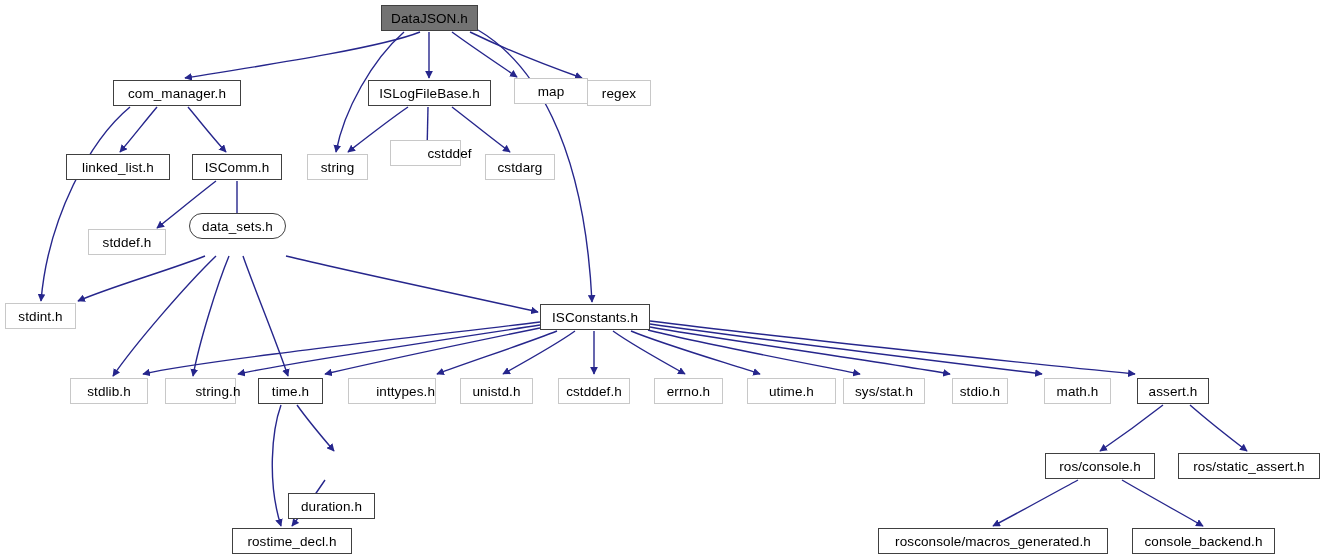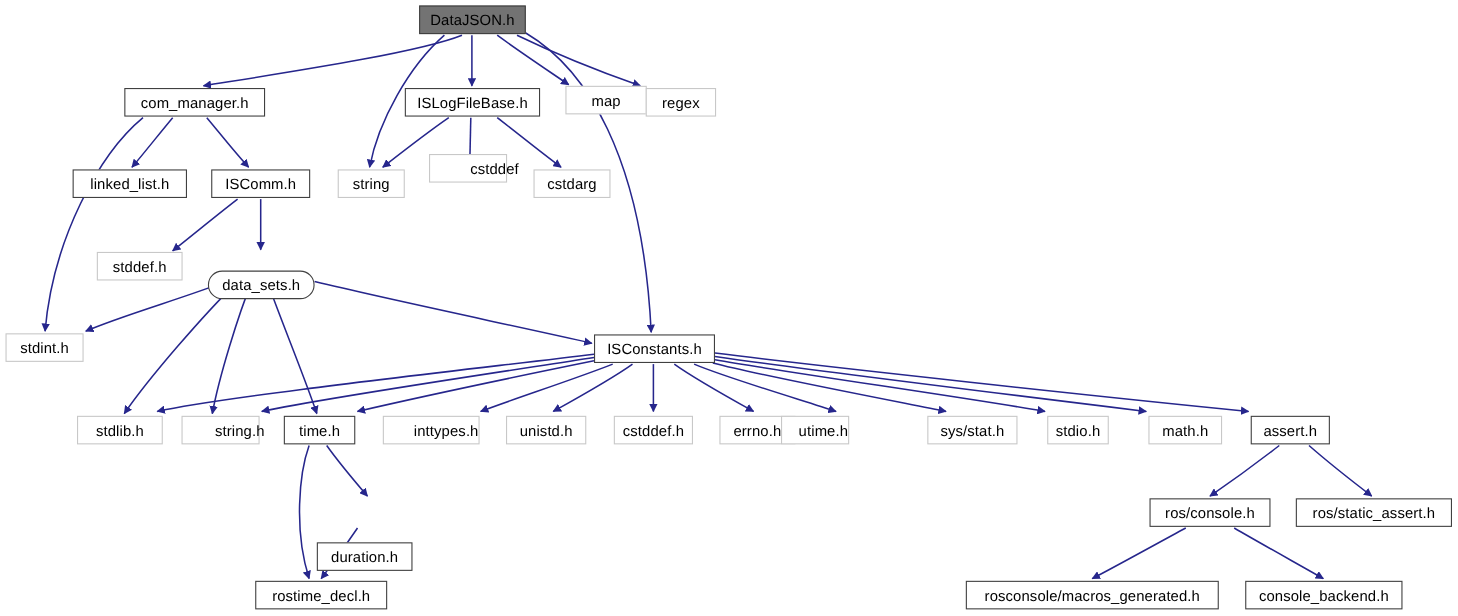--- a/index.html
+++ b/index.html
@@ -107,21 +107,21 @@
       </div>
       <div class="node light" style="left: 390px; top: 140px; width: 71px; padding-left: 48px;">
         <span>cstddef</span>
       </div>
       <div class="node light" style="left: 485px; top: 154px; width: 70px;">
         <span>cstdarg</span>
       </div>
       <div class="node light" style="left: 88px; top: 229px; width: 78px;">
         <span>stddef.h</span>
       </div>
-      <div class="node solid" style="left: 189px; top: 246px; width: 97px; border-radius: 13px;">
+      <div class="node solid" style="left: 189px; top: 213px; width: 97px; border-radius: 13px;">
         <span>data_sets.h</span>
       </div>
       <div class="node light" style="left: 5px; top: 303px; width: 71px;">
         <span>stdint.h</span>
       </div>
       <div class="node solid" style="left: 540px; top: 304px; width: 110px;">
         <span>ISConstants.h</span>
       </div>
       <div class="node light" style="left: 70px; top: 378px; width: 78px;">
         <span>stdlib.h</span>
@@ -137,21 +137,21 @@
       </div>
       <div class="node light" style="left: 460px; top: 378px; width: 73px;">
         <span>unistd.h</span>
       </div>
       <div class="node light" style="left: 558px; top: 378px; width: 72px;">
         <span>cstddef.h</span>
       </div>
       <div class="node light" style="left: 654px; top: 378px; width: 69px; text-align: right;">
         <span>errno.h</span>
       </div>
-      <div class="node light" style="left: 710px; top: 378px; width: 62px; justify-content: flex-end;">
+      <div class="node light" style="left: 747px; top: 378px; width: 89px;">
         <span>utime.h</span>
       </div>
       <div class="node light" style="left: 843px; top: 378px; width: 82px;">
         <span>sys/stat.h</span>
       </div>
       <div class="node light" style="left: 952px; top: 378px; width: 56px;">
         <span>stdio.h</span>
       </div>
       <div class="node light" style="left: 1044px; top: 378px; width: 67px;">
         <span>math.h</span>

